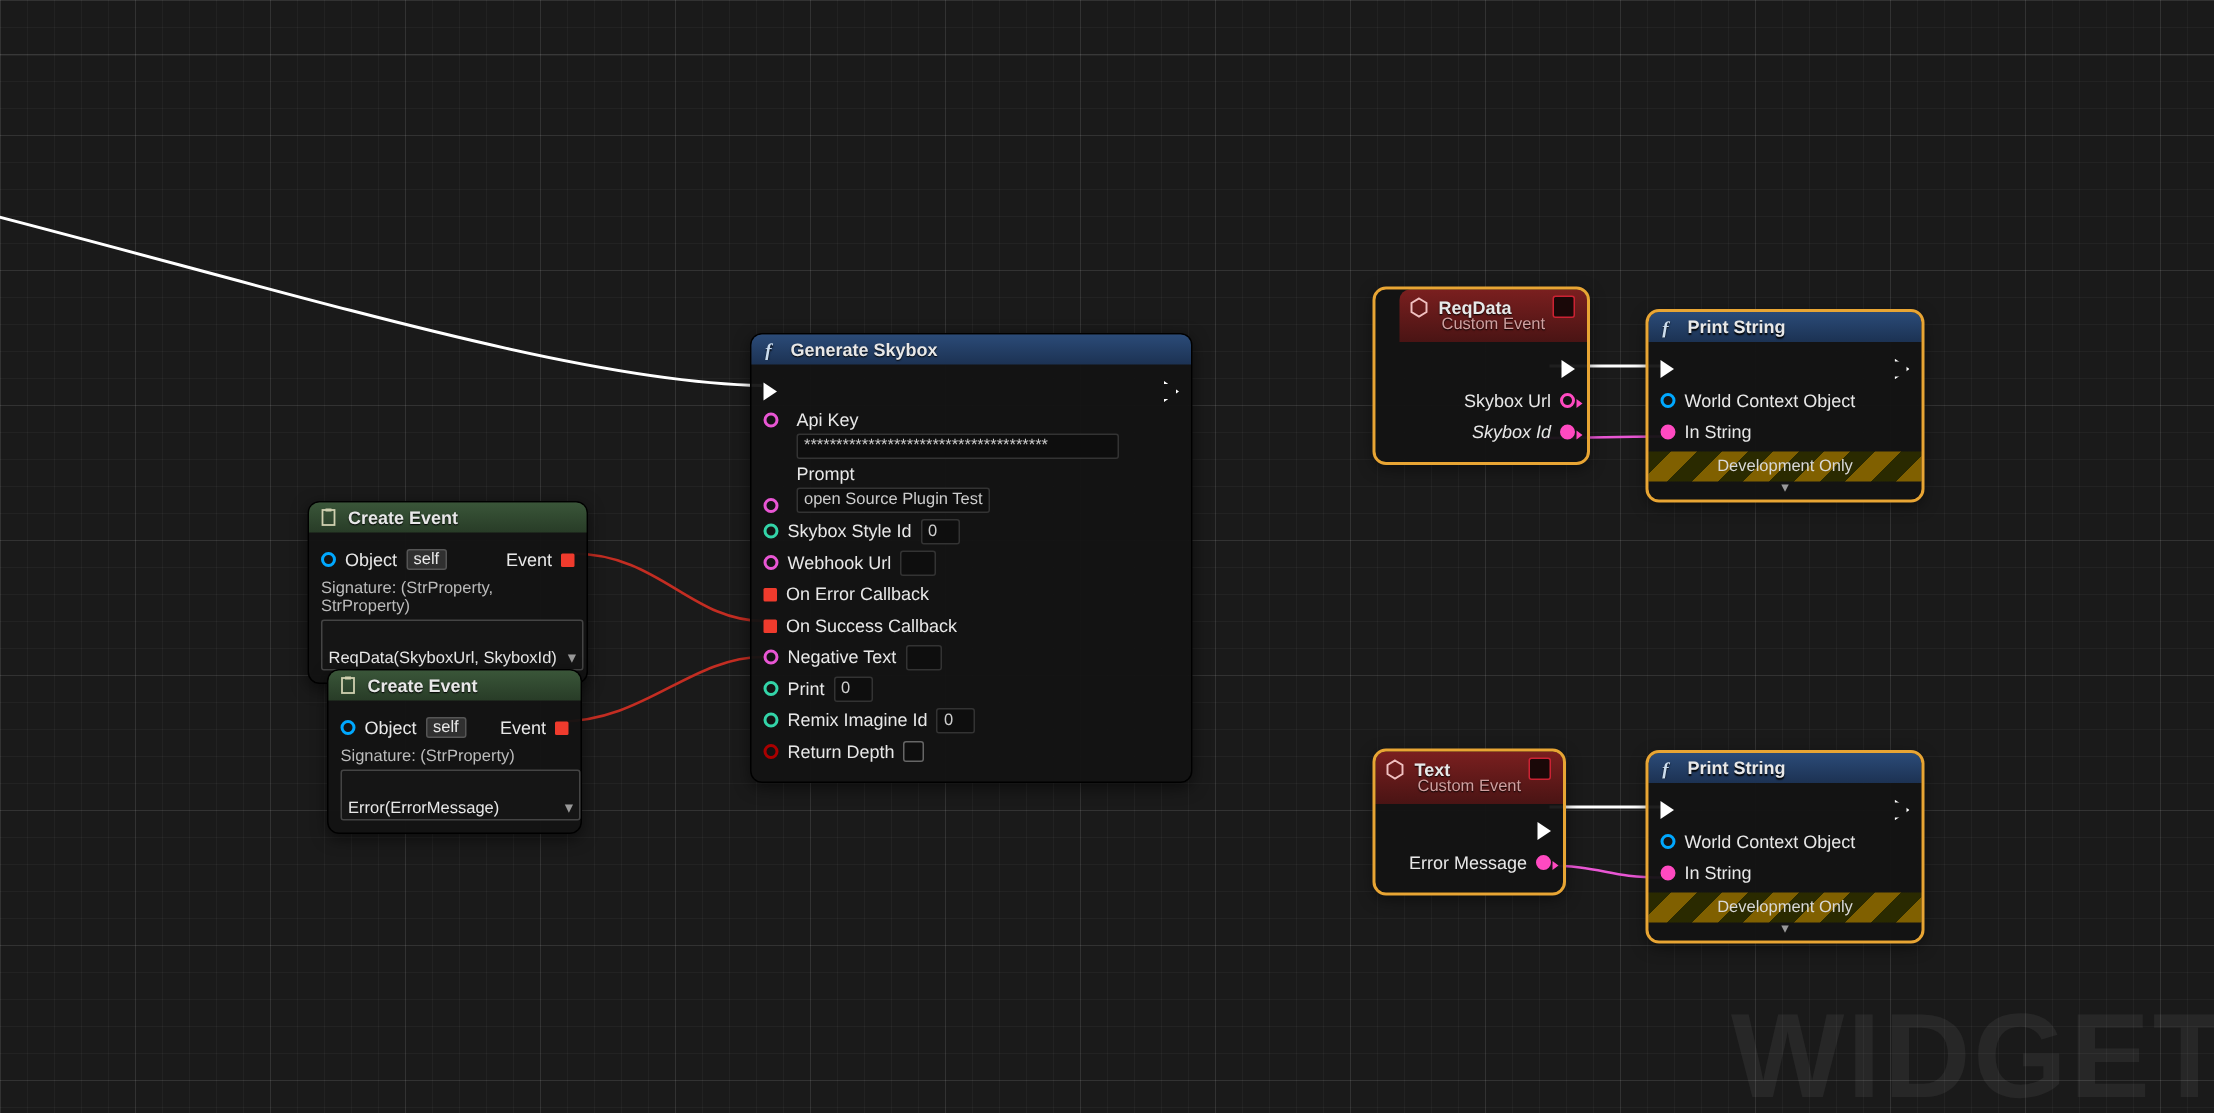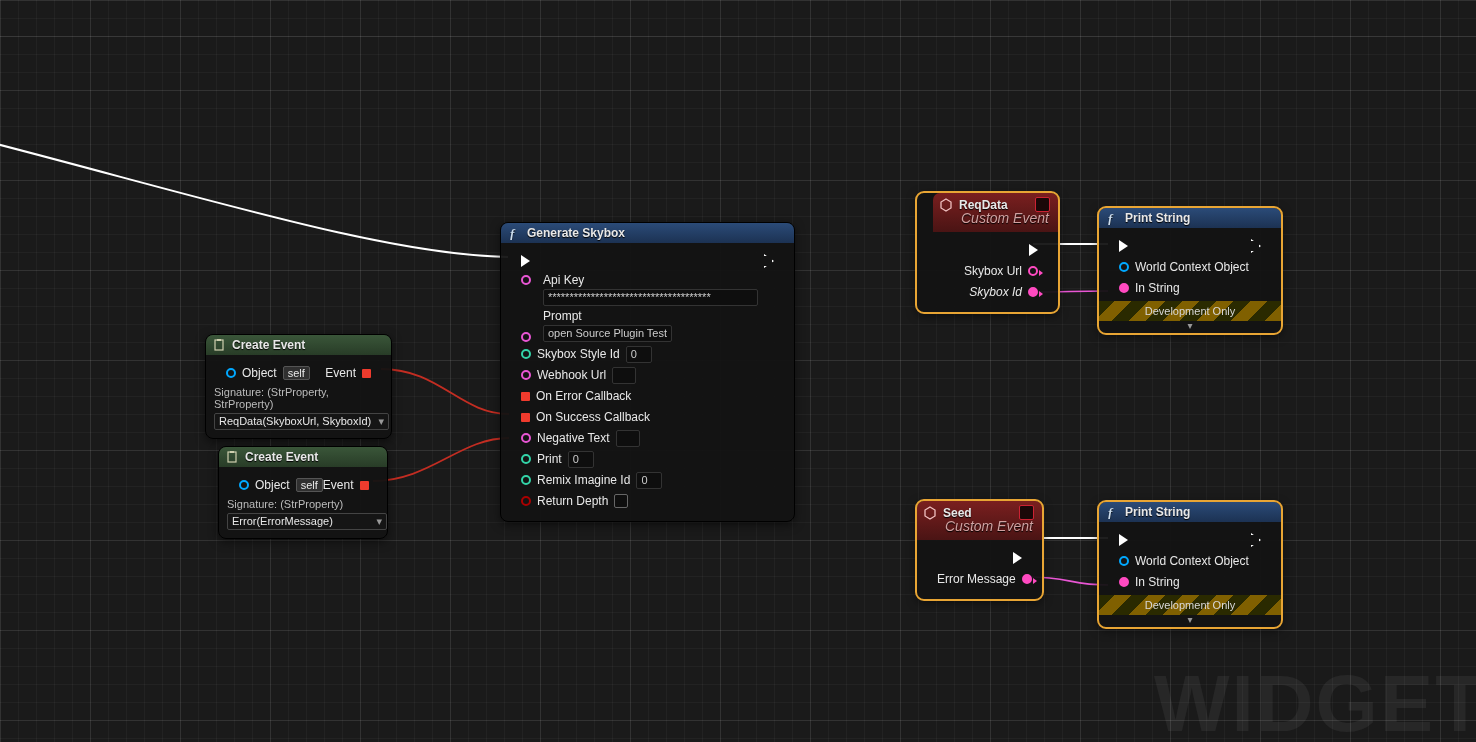--- a/index.html
+++ b/index.html
@@ -32,24 +32,24 @@
     display:flex;align-items:center;gap:6px;
     padding:3px 8px 3px 6px;
     border-radius:7px 7px 0 0;
     font-weight:600;text-shadow:0 1px 1px #000;
   }
   .t-func{background:linear-gradient(180deg,#2b4b78 0%,#1c3253 100%);}
   .t-util{background:linear-gradient(180deg,#3a5639 0%,#283c27 100%);}
   .t-event{background:linear-gradient(180deg,#7a1f1f 0%,#4a1414 100%);}
   .glyph{width:14px;height:14px;display:flex;align-items:center;justify-content:center;}
   .glyph svg{display:block;}
-  .subtitle{font-style:italic;font-size:14px;color:#d0a0a0;font-weight:400;padding:0 0 4px 22px;margin-top:-2px;}
+  .subtitle{font-size:11px;color:#d0a0a0;font-weight:400;padding:0 0 4px 22px;margin-top:-2px;}
 
   .body{padding:6px 8px 8px 8px;}
-  .row{display:flex;align-items:center;justify-content:space-between;margin:3px 12px;min-height:18px;}
+  .row{display:flex;align-items:center;justify-content:space-between;margin:3px 0;min-height:18px;}
   .left,.right{display:flex;align-items:center;gap:6px;}
   .lbl{white-space:nowrap;}
   .stack{display:flex;flex-direction:column;gap:2px;margin-left:16px;}
   .exec-out{width:0;height:0;border-left:9px solid #fff;border-top:6px solid transparent;border-bottom:6px solid transparent;}
   .exec-out.hollow{width:8px;height:10px;border:2px solid #fff;background:transparent;border-left:none;clip-path:polygon(0 0,100% 50%,0 100%,0 85%,78% 50%,0 15%);}
   .exec-in{width:0;height:0;border-left:9px solid #fff;border-top:6px solid transparent;border-bottom:6px solid transparent;}
   .ring{width:10px;height:10px;border:2px solid;border-radius:50%;background:transparent;box-sizing:border-box;}
   .ring.filled{background:currentColor;}
   .ring.pointer{position:relative;}
   .ring.pointer::after{content:"";position:absolute;left:9px;top:2px;width:0;height:0;border-left:4px solid currentColor;border-top:3px solid transparent;border-bottom:3px solid transparent;}
@@ -60,21 +60,21 @@
   .c-mag{color:#ff4ac1;}
   .sq{width:9px;height:9px;background:currentColor;border-radius:1px;}
 
   .delbtn{width:13px;height:13px;border:1px solid #c23;background:#1a0808;border-radius:2px;margin-left:auto;}
 
   .txtbox{
     background:#0e0e0e;border:1px solid #333;border-radius:2px;
     padding:1px 4px;font-size:11px;color:#ccc;min-width:16px;min-height:13px;
   }
   .pill{background:#303030;border:1px solid #555;border-radius:2px;padding:0 4px;font-size:11px;}
-  .sel-drop{background:#151515;border:1px solid #444;border-radius:2px;padding:1px 4px 1px 4px;font-size:11px;display:flex;align-items:flex-start;justify-content:space-between;min-width:165px;}
+  .sel-drop{background:#151515;border:1px solid #444;border-radius:2px;padding:18px 4px 1px 4px;font-size:11px;display:flex;align-items:center;justify-content:space-between;min-width:165px;}
   .sel-drop::after{content:"▾";margin-left:6px;color:#999;}
   .chk{width:12px;height:12px;border:1px solid #666;background:#0e0e0e;border-radius:2px;}
   .sig{font-size:11px;color:#bbb;margin:4px 0 3px 0;}
 
   
   .hazard{height:20px;display:flex;align-items:center;justify-content:center;font-size:11px;color:#d8d8d8;
     background:repeating-linear-gradient(-45deg,#806000 0 12px,#2a2a00 12px 24px);
     border-radius:0 0 0 0;margin:4px -8px -2px -8px;}
   .expand{display:flex;justify-content:center;margin:0 -8px -6px -8px;color:#999;font-size:10px;height:12px;align-items:center;}
 
@@ -331,21 +331,21 @@
 </div>
 
 <div class="node sel" style="left:916px;top:500px;width:125px;">
   <div class="titlebar t-event" style="flex-direction:column;align-items:flex-start;gap:0;padding:4px 8px 2px 6px;">
     <div style="display:flex;align-items:center;gap:6px;width:100%;">
       <span class="glyph">
         <svg width="14" height="14" viewBox="0 0 14 14">
             <path d="M7 1 L12 4 L12 10 L7 13 L2 10 L2 4 Z" fill="none" stroke="#f0c0c0" stroke-width="1.3"></path>
           </svg>
       </span>
-      <span>Seed</span>
+      <span>Text</span>
       <span class="delbtn"></span>
     </div>
     <div class="subtitle">Custom Event</div>
   </div>
   <div class="body">
     <div class="row">
         <div class="right" style="margin-left:auto;">
           <span class="exec-in"></span>
         </div>
       </div>

